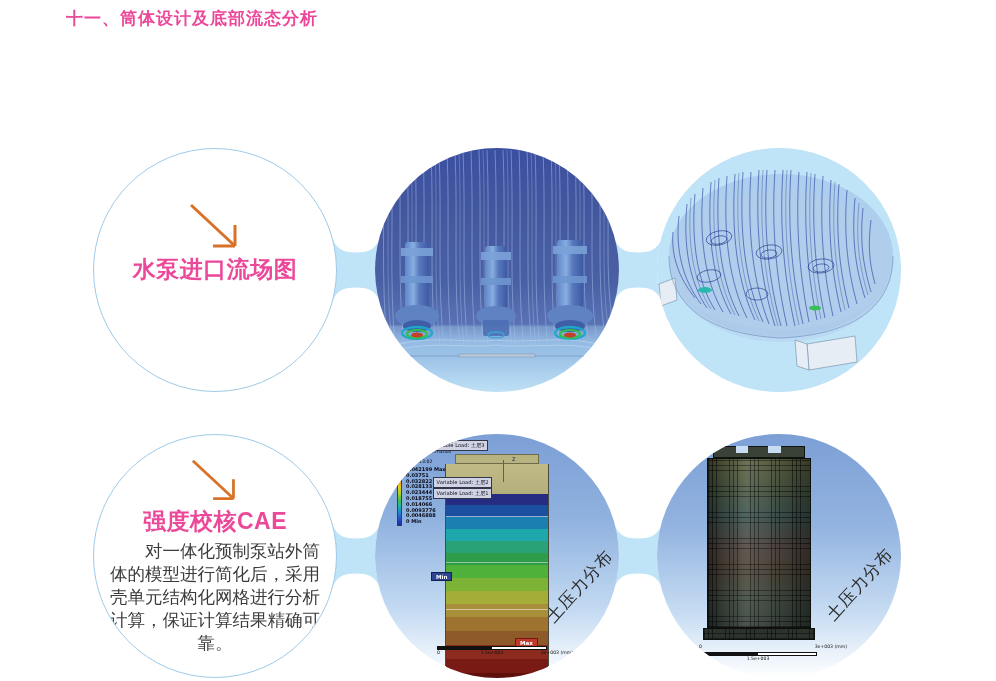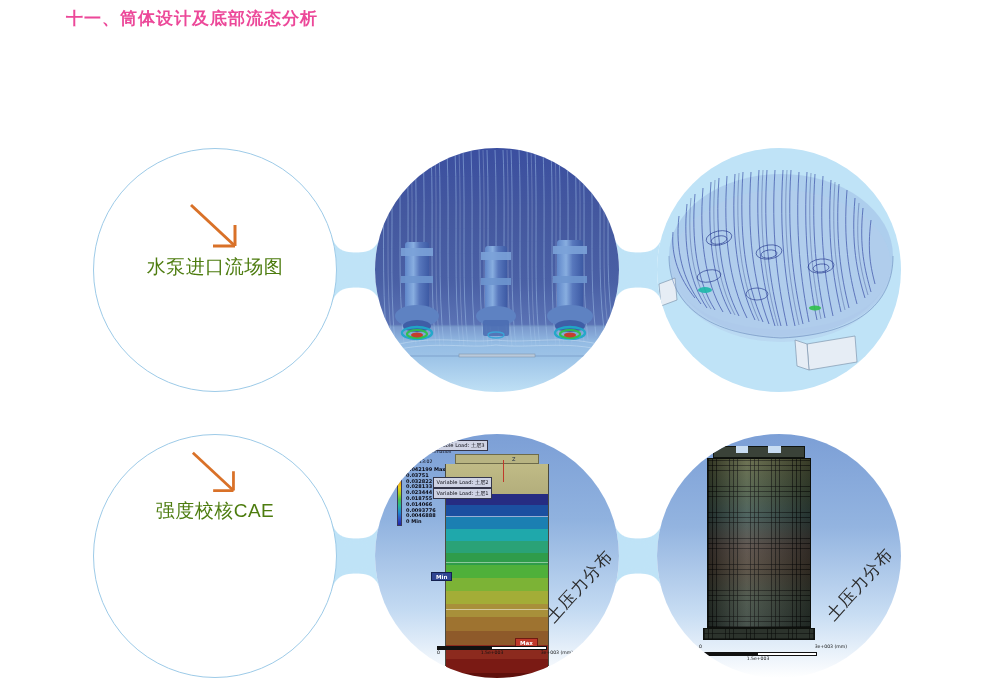--- a/index.html
+++ b/index.html
@@ -51,23 +51,23 @@
   }
 
   
   .cap-wrap {
     position: absolute;
     left: 0; right: 0;
     text-align: center;
   }
   .arrow-ico { display: block; margin: 0 auto 2px auto; }
   .cap-head {
-    color: #4d7c0f;
-    font-size: 19px;
-    font-weight: 400;
+    color: #ec4899;
+    font-size: 23px;
+    font-weight: 700;
     letter-spacing: .5px;
     line-height: 1.25;
   }
   .cap-body {
     color: #3b3b3b;
     font-size: 17.5px;
     line-height: 1.32;
     padding: 0 14px;
     text-align: center;
   }
@@ -367,26 +367,29 @@
           <path d="M150 196 L198 188 L200 214 L152 222 Z"></path>
           <path d="M150 196 L152 222 L140 218 L138 192 Z"></path>
         </g>
 
         <path d="M12 108 C12 152 44 186 124 190 C206 186 236 152 236 108" fill="none" stroke="#6f8fbe" stroke-width=".8" opacity=".8"></path>
       </svg>
     </div>
   </div>
 
   <div class="circ white" style="left:93px; top:434px; width:244px; height:244px;">
-    <div class="cap-wrap" style="top:14px;">
+    <div class="cap-wrap" style="top:22px;">
       <svg class="arrow-ico" width="58" height="48" viewBox="0 0 60 52" xmlns="http://www.w3.org/2000/svg">
         <path d="M6 4 L50 45" stroke="#d97128" stroke-width="3" fill="none"></path>
         <path d="M50 45 L50 24 M50 45 L28 45" stroke="#d97128" stroke-width="3" fill="none"></path>
       </svg>
       <div class="cap-head">强度校核CAE</div>
+      <div class="cap-body" style="margin-top:4px;">
+        <span class="indent" style="text-indent:2em;display:block;">对一体化预制泵站外筒体的模型进行简化后，采用壳单元结构化网格进行分析计算，保证计算结果精确可靠。</span>
+      </div>
     </div>
   </div>
 
   <div class="circ img" style="left:375px; top:434px; width:244px; height:244px;">
     <div style="position:absolute;inset:0;background:linear-gradient(180deg,#7c9fd6 0%,#90b2df 35%,#c3daf2 72%,#ffffff 100%);"></div>
 
     <div class="legend" style="left:22px; top:4px;">
       <div class="lg-title">A: Static Structural</div>
       <div class="lg-sub">土压力分布</div>
       <div class="lg-sub">Type: Total Deformation</div>

